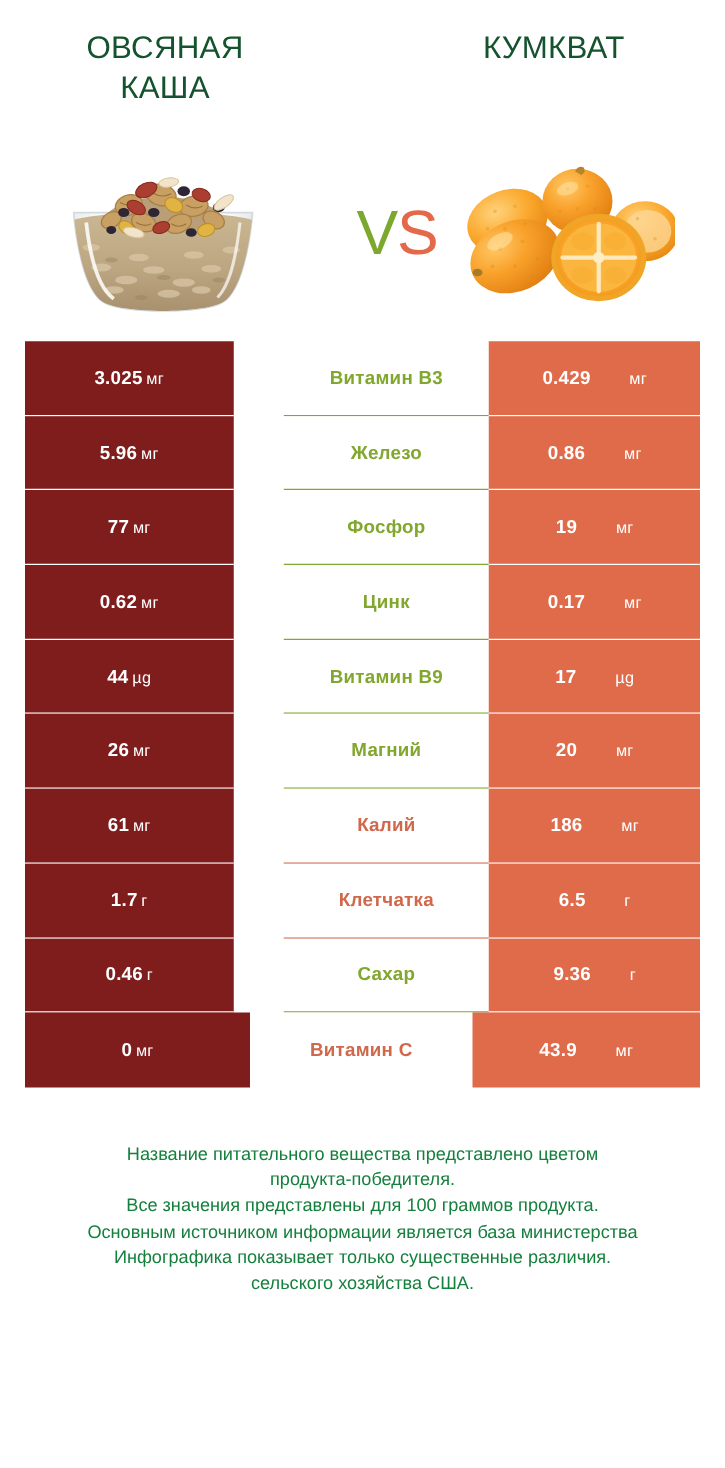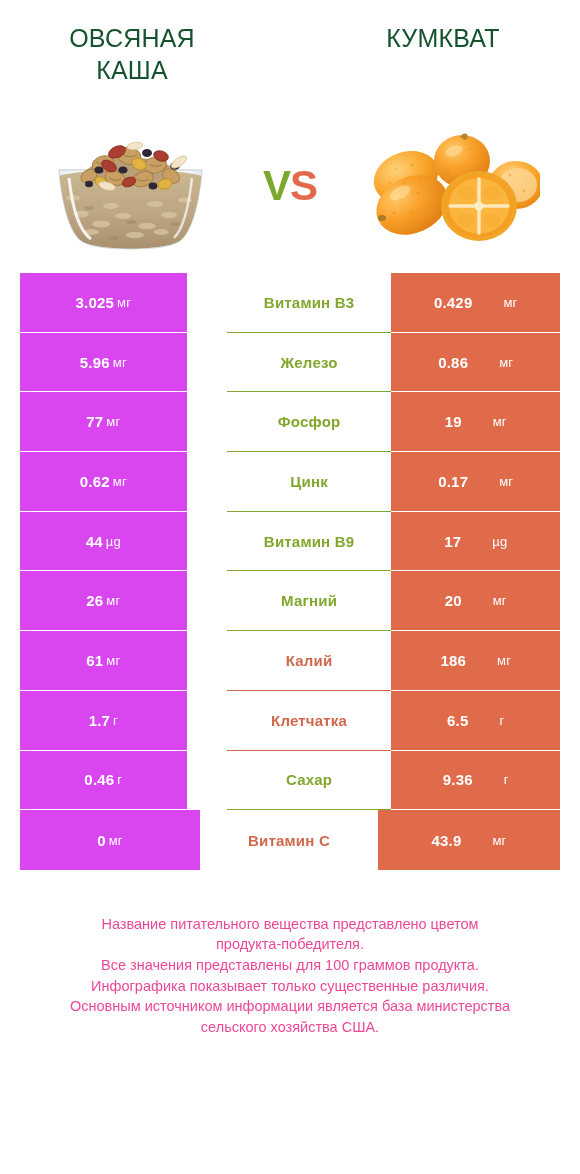--- a/index.html
+++ b/index.html
@@ -48,23 +48,23 @@
   }
   .product {
     width: 200px;
     height: 150px;
     display: flex;
     align-items: center;
     justify-content: center;
   }
   .vs-text {
     width: 120px;
-    text-align: center;
-    font-size: 42px;
-    font-weight: 700;
+    text-align: right;
+    font-size: 50px;
+    font-weight: 400;
     letter-spacing: -1px;
     line-height: 1;
     user-select: none;
   }
   .vs-v { color: #7CA92D; }
   .vs-s { color: #E4694A; }
 
   
   .img-wrap { width: 100%; height: 100%; display:flex; align-items:center; justify-content:center; }
 
@@ -82,21 +82,21 @@
   .cell {
     display: flex;
     align-items: center;
     justify-content: center;
     box-sizing: border-box;
     font-size: 15px;
     letter-spacing: 0.2px;
   }
   .cell.left {
     width: 180px;
-    background: #d946ef;
+    background: #7f1d1d;
     color: #ffffff;
     border-bottom: 1.5px solid #ffffff;
     text-align: right;
   }
   .cell.right {
     width: 182px;
     background: #E06B4A;
     color: #ffffff;
     border-bottom: 1.5px solid #ffffff;
     gap: 28px;
@@ -115,21 +115,21 @@
 
   .val-num { font-weight: 700; }
   .val-unit { font-weight: 400; font-size: 13px; margin-left: 3px; }
 
   
   .footer {
     margin-top: 44px;
     text-align: center;
     font-size: 14.5px;
     line-height: 1.42;
-    color: #ec4899;
+    color: #15803d;
     padding: 0 18px;
   }
   .footer div { white-space: nowrap; }
 </style>
 </head>
 <body>
 
 <div class="header">
   <div class="header-col left">
     <div>ОВСЯНАЯ</div>
@@ -438,16 +438,16 @@
         <span class="val-num">43.9</span>
         <span class="val-unit">мг</span>
       </div>
     </div>
   </div>
 
 <div class="footer">
   <div>Название питательного вещества представлено цветом</div>
   <div>продукта-победителя.</div>
   <div>Все значения представлены для 100 граммов продукта.</div>
+  <div>Основным источником информации является база министерства</div>
   <div>Инфографика показывает только существенные различия.</div>
-  <div>Основным источником информации является база министерства</div>
   <div>сельского хозяйства США.</div>
 </div>
 
 </body></html>

